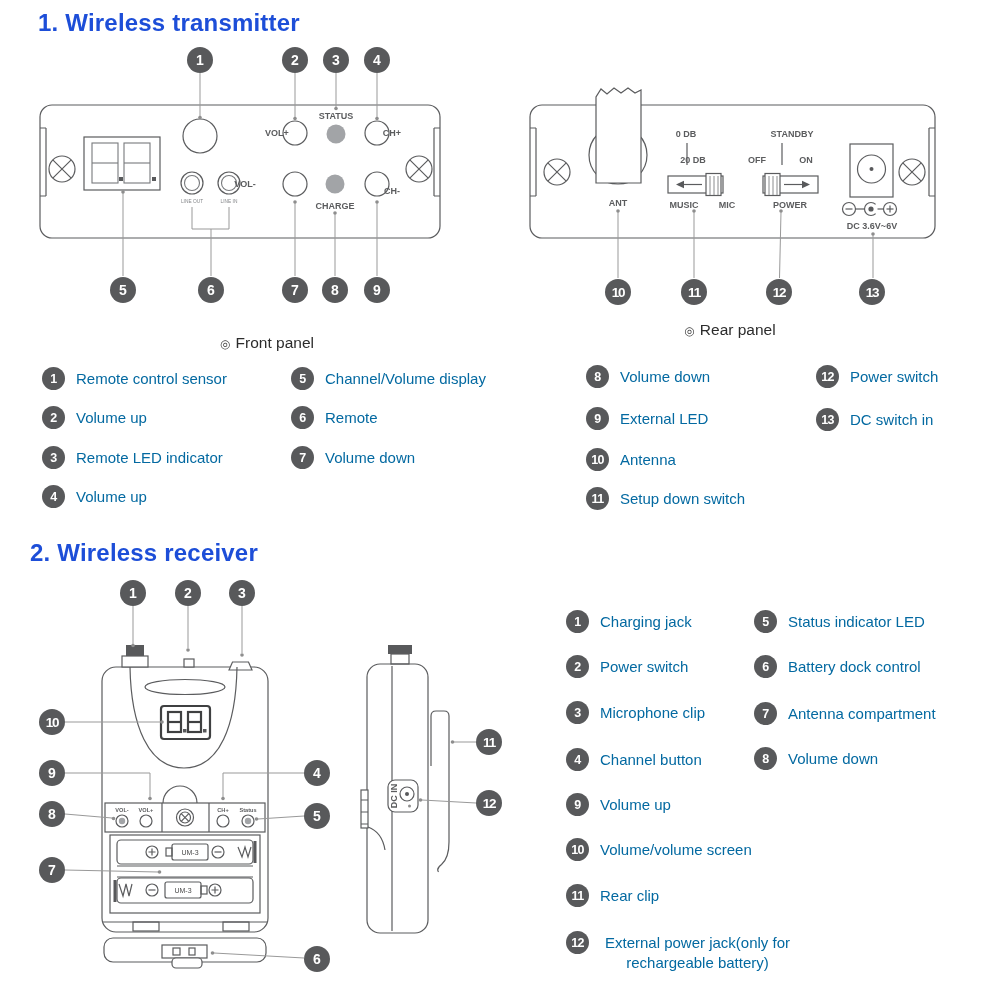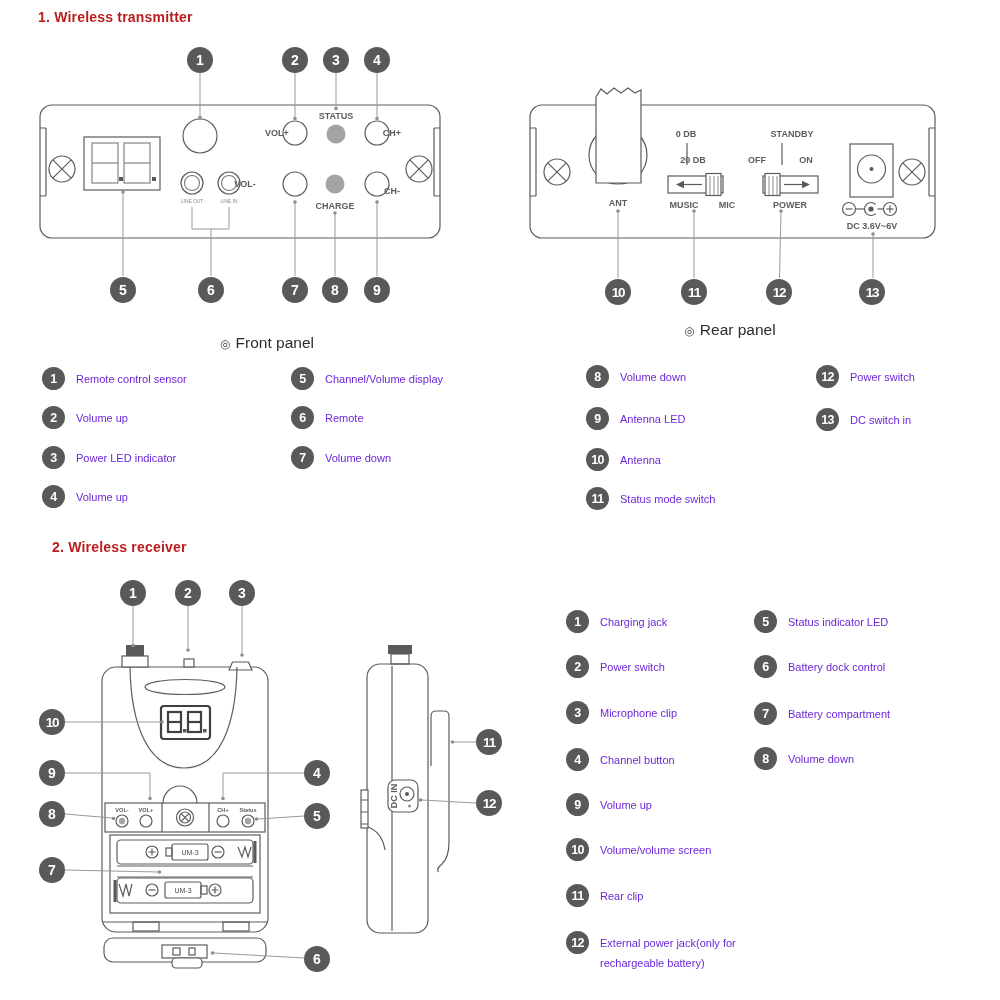--- a/index.html
+++ b/index.html
@@ -1,30 +1,30 @@
 <!DOCTYPE html>
 <html><head>
 <meta charset="utf-8">
 <style>
   html,body { margin:0; padding:0; background:#fff; }
   .page { position:relative; width:1000px; height:1000px; background:#fff;
           font-family:"Liberation Sans", sans-serif; overflow:hidden; }
   svg.diagram { position:absolute; left:0; top:0; }
 
-  .heading { position:absolute; font-weight:bold; font-size:14px; color:#b91c1c; letter-spacing:.2px; }
+  .heading { position:absolute; font-weight:bold; font-size:24px; color:#1d4ed8; letter-spacing:.2px; }
   .caption { position:absolute; width:170px; display:flex; align-items:center; justify-content:center;
              gap:5px; font-size:15.5px; color:#2c2c2c; }
   .cap-icon { font-size:12px; line-height:1; position:relative; top:1px; color:#3c3c3c; }
 
   .lrow { position:absolute; display:flex; align-items:flex-start; gap:11px; }
   .badge { flex:0 0 auto; width:23px; height:23px; border-radius:50%; background:#58595b; color:#fff;
            font-weight:bold; font-size:12.5px; letter-spacing:-.6px;
            display:flex; align-items:center; justify-content:center; }
-  .llabel { font-size:11px; color:#6d28d9; white-space:nowrap; padding-top:2px; line-height:20px; }
-  .llabel.wrap { white-space:normal; max-width:195px; }
+  .llabel { font-size:15px; color:#0369a1; white-space:nowrap; padding-top:2px; line-height:20px; }
+  .llabel.wrap { white-space:normal; max-width:195px;text-align:center; }
 
   
   .ln  { fill:none; stroke:#5b5c5e; stroke-width:1.2; }
   .fw  { fill:#fff;  stroke:#5b5c5e; stroke-width:1.2; }
   .ld  { fill:none; stroke:#999;    stroke-width:1; }
   .dot { fill:#8e8e8e; stroke:none; }
   .led { fill:#a2a4a7; stroke:none; }
   .dk  { fill:#58595b; stroke:none; }
   .seg  { fill:none; stroke:#77797c; stroke-width:1.1; }
   .segb { fill:none; stroke:#3f4041; stroke-width:2.2; }
@@ -457,21 +457,21 @@
 <div class="lrow" style="left:42px; top:367px;">
       <span class="badge">1</span>
       <span class="llabel">Remote control sensor</span>
     </div>
 <div class="lrow" style="left:42px; top:406px;">
       <span class="badge">2</span>
       <span class="llabel">Volume up</span>
     </div>
 <div class="lrow" style="left:42px; top:446px;">
       <span class="badge">3</span>
-      <span class="llabel">Power LED indicator</span>
+      <span class="llabel">Remote LED indicator</span>
     </div>
 <div class="lrow" style="left:42px; top:485px;">
       <span class="badge">4</span>
       <span class="llabel">Volume up</span>
     </div>
 <div class="lrow" style="left:291px; top:367px;">
       <span class="badge">5</span>
       <span class="llabel">Channel/Volume display</span>
     </div>
 <div class="lrow" style="left:291px; top:406px;">
@@ -481,40 +481,40 @@
 <div class="lrow" style="left:291px; top:446px;">
       <span class="badge">7</span>
       <span class="llabel">Volume down</span>
     </div>
 <div class="lrow" style="left:586px; top:365px;">
       <span class="badge">8</span>
       <span class="llabel">Volume down</span>
     </div>
 <div class="lrow" style="left:586px; top:407px;">
       <span class="badge">9</span>
-      <span class="llabel">Antenna LED</span>
+      <span class="llabel">External LED</span>
     </div>
 <div class="lrow" style="left:586px; top:448px;">
       <span class="badge">10</span>
       <span class="llabel">Antenna</span>
     </div>
 <div class="lrow" style="left:586px; top:487px;">
       <span class="badge">11</span>
-      <span class="llabel">Status mode switch</span>
+      <span class="llabel">Setup down switch</span>
     </div>
 <div class="lrow" style="left:816px; top:365px;">
       <span class="badge">12</span>
       <span class="llabel">Power switch</span>
     </div>
 <div class="lrow" style="left:816px; top:408px;">
       <span class="badge">13</span>
       <span class="llabel">DC switch in</span>
     </div>
 
-<div class="heading" style="left:30px; top:539px;margin-left:22px;">2. Wireless receiver</div>
+<div class="heading" style="left:30px; top:539px;">2. Wireless receiver</div>
 
 <div class="lrow" style="left:566px; top:610px;">
       <span class="badge">1</span>
       <span class="llabel">Charging jack</span>
     </div>
 <div class="lrow" style="left:566px; top:655px;">
       <span class="badge">2</span>
       <span class="llabel">Power switch</span>
     </div>
 <div class="lrow" style="left:566px; top:701px;">
@@ -544,20 +544,20 @@
 <div class="lrow" style="left:754px; top:610px;">
       <span class="badge">5</span>
       <span class="llabel">Status indicator LED</span>
     </div>
 <div class="lrow" style="left:754px; top:655px;">
       <span class="badge">6</span>
       <span class="llabel">Battery dock control</span>
     </div>
 <div class="lrow" style="left:754px; top:702px;">
       <span class="badge">7</span>
-      <span class="llabel">Battery compartment</span>
+      <span class="llabel">Antenna compartment</span>
     </div>
 <div class="lrow" style="left:754px; top:747px;">
       <span class="badge">8</span>
       <span class="llabel">Volume down</span>
     </div>
 
 </div>
 
 </body></html>

